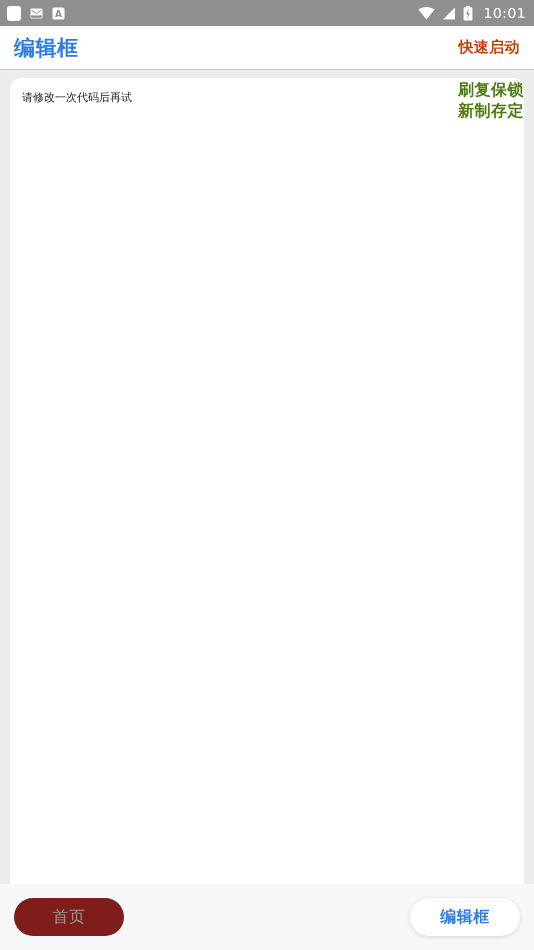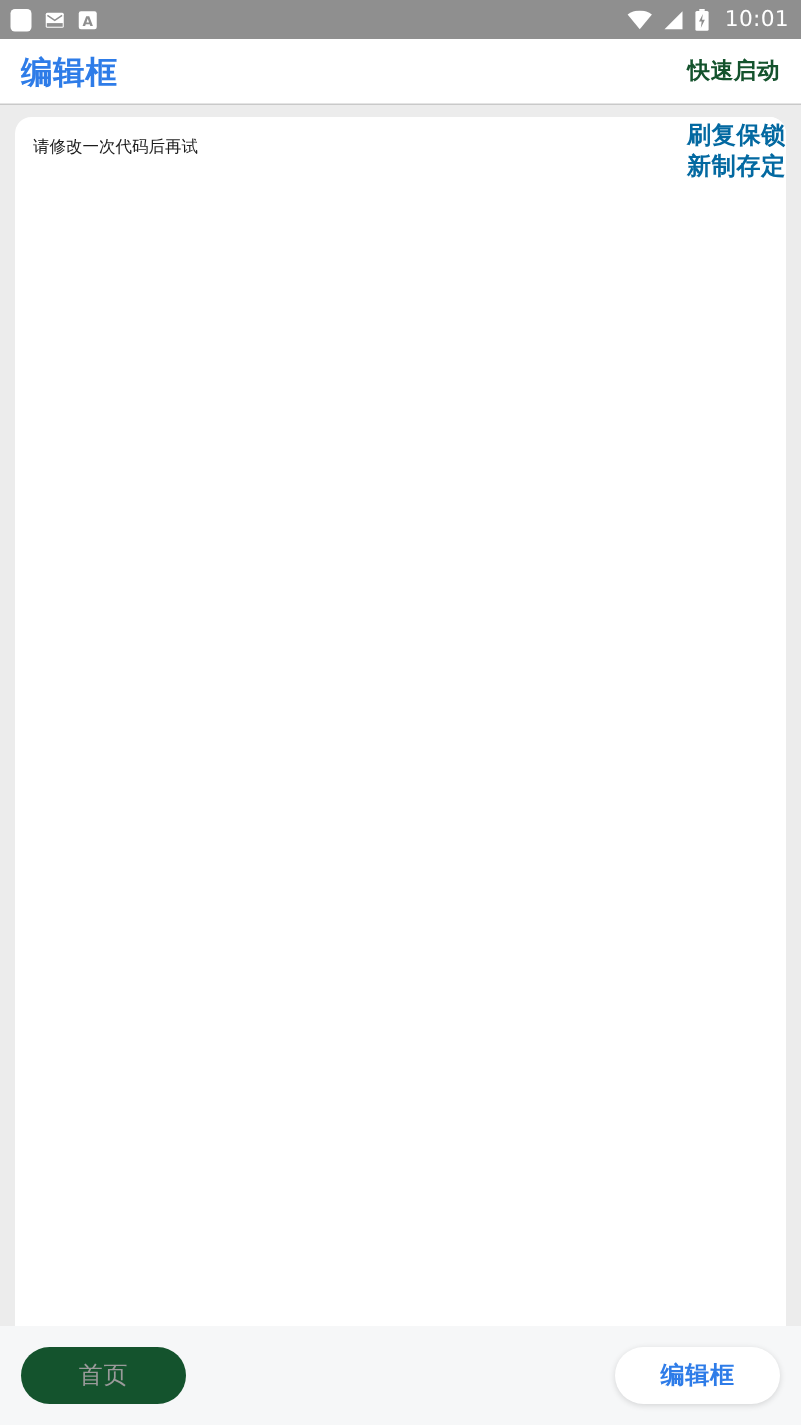--- a/index.html
+++ b/index.html
@@ -23,21 +23,21 @@
   .ico-rsquare { width:14px; height:15px; background:#fff; border-radius:3px; display:block; }
   .ico-svg { display:block; }
 
   
   .appbar {
     flex:0 0 44px; height:44px; background:#ffffff;
     display:flex; align-items:center; padding:0 14px;
     border-bottom:1px solid #c9c9c9;
   }
   .app-title { font-size:21px; font-weight:bold; color:#2e7ce8; letter-spacing:.5px; }
-  .app-action { margin-left:auto; font-size:15px; font-weight:bold; color:#14532d; letter-spacing:.4px; }
+  .app-action { margin-left:auto; font-size:15px; font-weight:bold; color:#c2410c; letter-spacing:.4px; }
 
   
   .body-region { flex:1 1 auto; position:relative; background:#ececec; padding:8px 10px 0 10px; display:flex; flex-direction:column; }
 
   .card {
     flex:1 1 auto; background:#ffffff;
     border-radius:11px 11px 0 0;
     display:flex; flex-direction:row;
     overflow:hidden;
     margin-bottom:0;
@@ -48,34 +48,34 @@
     background:transparent; border:none; outline:none; resize:none;
     font-family:"DejaVu Sans","Liberation Sans",sans-serif;
     overflow:auto; width:100%;
   }
   .action-bar {
     flex:0 0 46px; height:46px; display:flex; align-items:center;
     background:#ffffff;
   }
   .action-btn {
     flex:1 1 25%; text-align:left;
-    font-size:16px; font-weight:bold; color:#0369a1; letter-spacing:.5px;
+    font-size:16px; font-weight:bold; color:#4d7c0f; letter-spacing:.5px;
   }
 
   
   .tabbar {
     flex:0 0 66px; height:66px; background:#f6f7f8;
     display:flex; align-items:center; justify-content:space-between;
     padding:0 14px;
   }
   .tab {
     flex:0 0 auto; width:110px; height:38px;
     border-radius:19px;
     display:flex; align-items:center; justify-content:center;
-    font-size:16px; color:#9a9a9a; background:#14532d;
+    font-size:16px; color:#9a9a9a; background:#7f1d1d;
     letter-spacing:.5px;
   }
   .tab.active {
     background:#ffffff; color:#2e7ce8; font-weight:bold;
     box-shadow:0 1px 4px rgba(0,0,0,.14);
   }
 </style>
 </head>
 <body>
 

